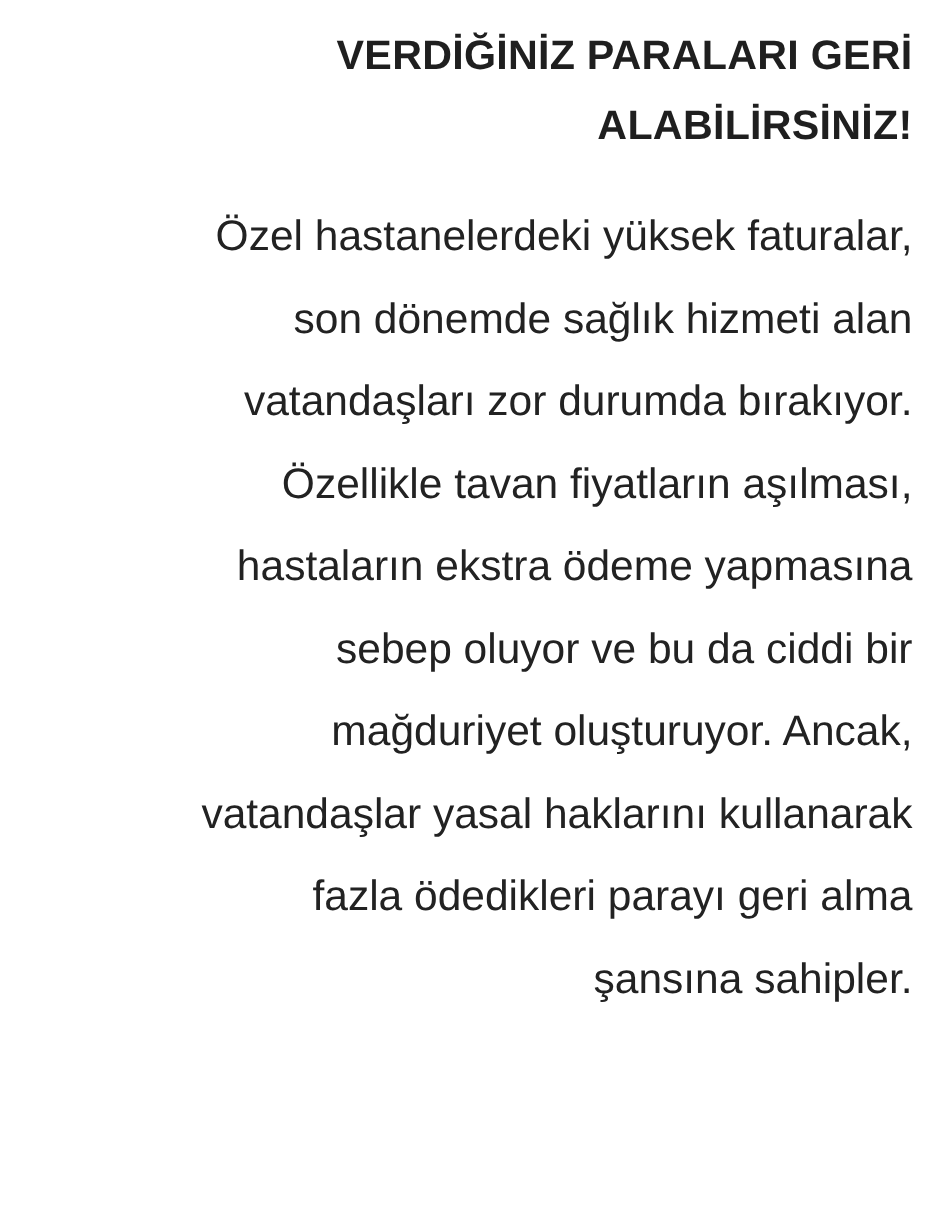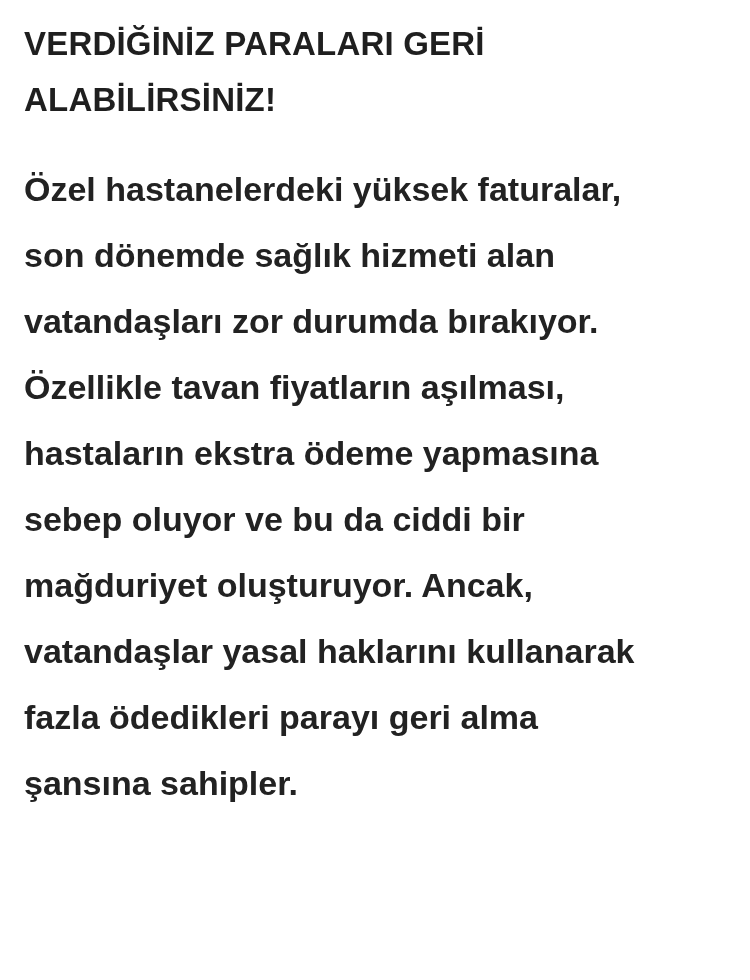--- a/index.html
+++ b/index.html
@@ -4,39 +4,40 @@
 <style>
   html, body {
     margin: 0;
     padding: 0;
     background: #ffffff;
   }
   .page {
     width: 750px;
     height: 980px;
     box-sizing: border-box;
-    padding: 16px 20px 0 24px;
+    padding: 16px 20px 0 48px;
     background: #ffffff;
     overflow: hidden;
     font-family: "Liberation Sans", "DejaVu Sans", sans-serif;
     color: #212121;
+    text-align: right;
   }
   .heading {
     margin: 0 0 28px 0;
     font-size: 33px;
     font-weight: bold;
     line-height: 56px;
     letter-spacing: 0.2px;
     white-space: pre-line;
     color: #1f1f1f;
   }
   .para {
     margin: 0;
     font-size: 34px;
-    font-weight: bold;
+    font-weight: normal;
     line-height: 66px;
     white-space: pre-line;
     color: #222222;
   }
   .para + .para {
     margin-top: 33px;
   }
 </style>
 </head>
 <body>

